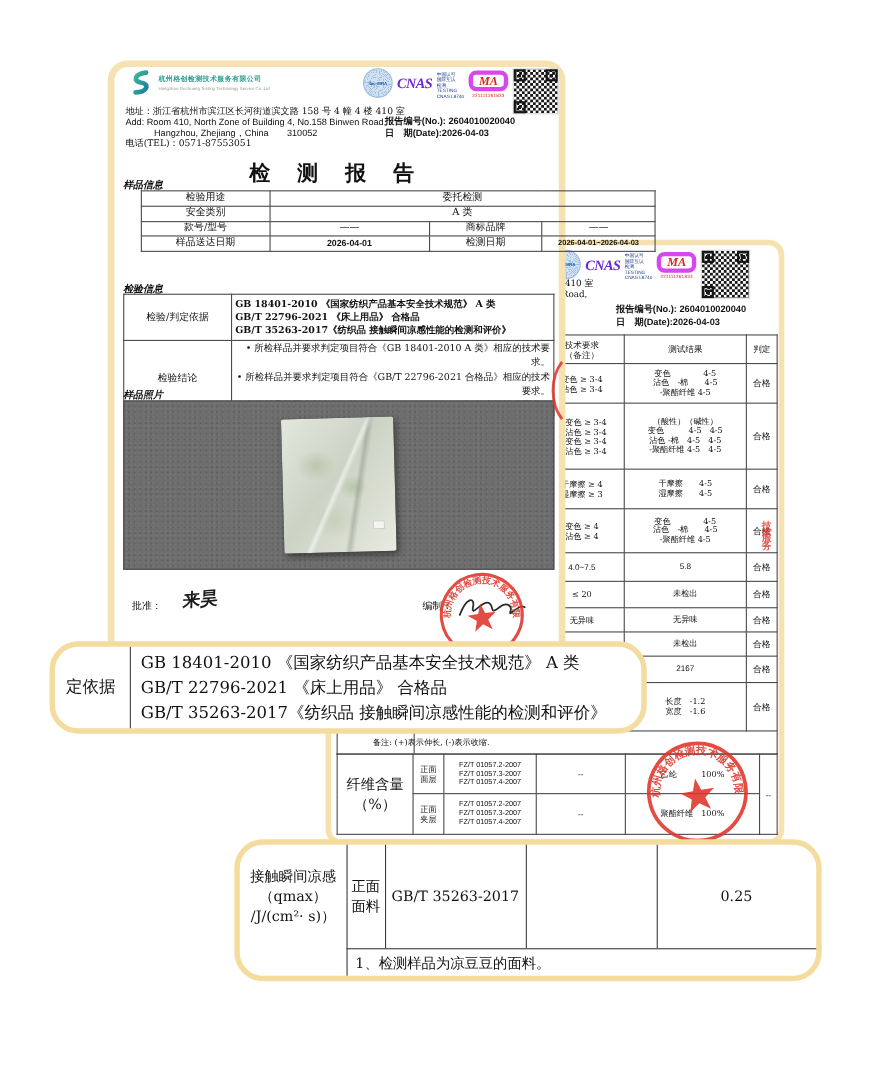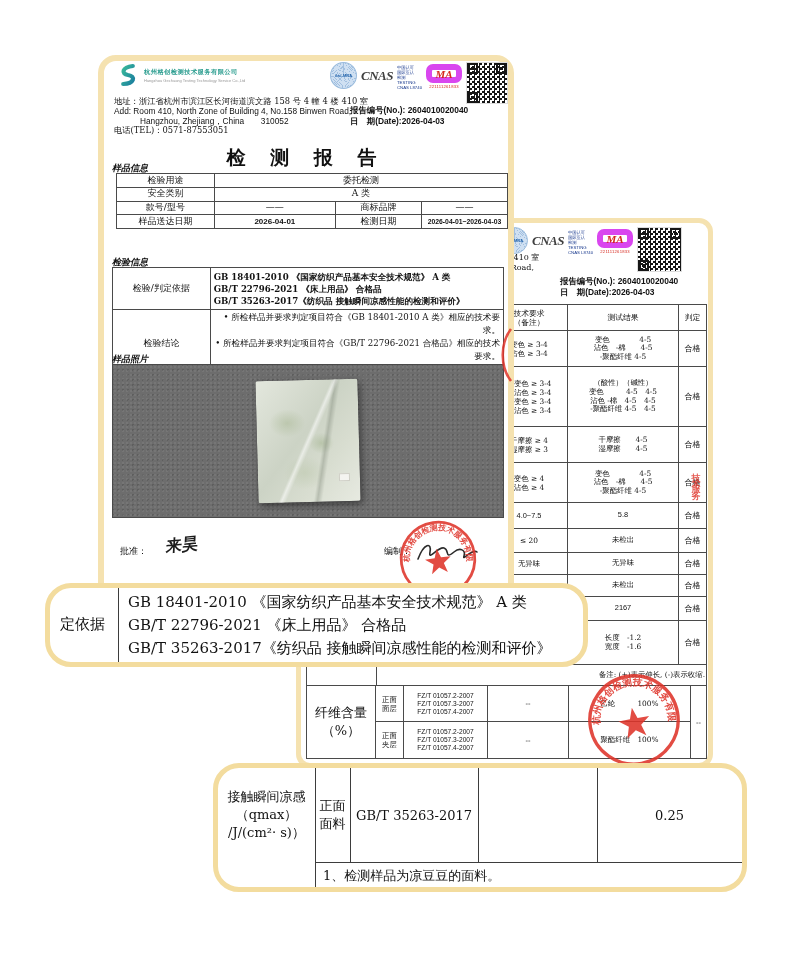--- a/index.html
+++ b/index.html
@@ -11,25 +11,25 @@
   .page2{left:296px;top:218px;width:417px;height:550px;border-radius:14px;z-index:1;border-width:5px}
   .callout{position:absolute;background:#fff;border:5px solid #f3dc9e;border-radius:26px;z-index:4}
   .co1{left:45px;top:583px;width:543px;height:84px}
   .co2{left:213px;top:763px;width:534px;height:129px;z-index:5}
 
   
   .logorow{position:absolute;display:flex;gap:4px;align-items:flex-start}
   .ilac{width:27px;height:27px;border-radius:50%;background:#cfe0f2;border:1px solid #9bbcdd;
         display:flex;align-items:center;justify-content:center;font-size:4px;color:#1b5ea8;font-weight:bold;
         background-image:repeating-conic-gradient(rgba(27,94,168,.25) 0 2deg,transparent 2deg 8deg)}
-  .cnas{font-family:"Liberation Serif",serif;font-weight:bold;font-style:italic;font-size:13px;color:#404040;
+  .cnas{font-family:"Liberation Serif",serif;font-weight:bold;font-style:italic;font-size:13px;color:#6d28d9;
         padding-top:6px;letter-spacing:-.5px}
   .accr{font-size:4.3px;line-height:5px;color:#15368c;padding-top:3px;white-space:pre-line}
   .cma{display:flex;flex-direction:column;align-items:center;padding-top:2px}
-  .cma .box{width:36px;height:19px;border:6px solid #d946ef;border-radius:7px;display:flex;align-items:center;justify-content:center;
+  .cma .box{width:36px;height:19px;border:4px solid #d946ef;border-radius:7px;display:flex;align-items:center;justify-content:center;
         color:#d6281e;font-weight:bold;font-style:italic;font-size:11px;font-family:"Liberation Serif",serif}
   .cma .no{font-size:4.2px;color:#d6281e;margin-top:1px;letter-spacing:.2px}
   .qr{position:relative;background:repeating-conic-gradient(#161616 0% 25%,#fff 0% 50%) 0 0/5px 5px;border:1px solid #ddd}
   .qr i{position:absolute;width:11px;height:11px;border:2px solid #161616;background:#161616;background-clip:content-box;padding:2px}
   .qr i.tl{left:0;top:0}.qr i.tr{right:0;top:0}.qr i.bl{left:0;bottom:0}
   .qr1{width:42px;height:42px}.qr2{width:45px;height:45px}
 
   .brand{position:absolute;left:12px;top:2px;display:flex;gap:4px;align-items:flex-start}
   .brandtxt .cn{font-size:6.3px;color:#2a9d8f;font-weight:bold;letter-spacing:.4px;margin-top:5px}
   .brandtxt .en{font-size:4px;color:#999;margin-top:1px}
@@ -39,21 +39,21 @@
   .addr .en{font-family:"Liberation Sans",sans-serif}
   .addr .ind{padding-left:26px}
   .repblk{position:absolute;font-size:8.4px;font-weight:bold;line-height:11px}
   .p1rep{left:246px;top:44px}
   .title1{position:absolute;left:0;top:84px;width:100%;text-align:center;font-family:"DejaVu Serif","Liberation Serif",serif;
           font-weight:bold;font-size:19px;letter-spacing:9px}
   .seclbl{position:absolute;left:8px;font-size:9px;font-weight:bold;font-style:italic;font-family:"DejaVu Serif",serif}
 
   table{border-collapse:collapse;table-layout:fixed}
   td{border:1px solid #4a4a4a;text-align:center;vertical-align:middle;overflow:hidden}
-  .t1{position:absolute;left:12px;top:112px;width:392px;font-size:9px;font-family:"DejaVu Serif",serif}
+  .t1{position:absolute;left:24px;top:112px;width:468px;font-size:9px;font-family:"DejaVu Serif",serif}
   .t1 td{height:13.8px;line-height:1.05;padding:0 2px}
   .t1 .num{font-family:"Liberation Sans",sans-serif;font-weight:bold;font-size:8px}
   .t1 .sm{font-size:6.8px}
   .t2{position:absolute;left:8px;top:206px;width:392px;font-size:8.6px;font-family:"DejaVu Serif",serif}
   .t2 td{padding:1px 3px}
   .t2 .lbl{font-size:9px}
   .t2 .lines{text-align:left;line-height:12px;font-weight:600}
   .t2 .blt{text-align:right;line-height:13px}
   .photo{position:absolute;left:8px;top:303px;width:392px;height:154px;border:1px solid #4a4a4a;background:#6d6d6d;
          background-image:radial-gradient(rgba(255,255,255,.06) 1px,transparent 1px),radial-gradient(rgba(0,0,0,.14) 1px,transparent 1px);
@@ -81,21 +81,21 @@
 
   
   .frag{position:absolute;font-size:8px;font-family:"DejaVu Serif",serif}
   .p2rep{left:259px;top:53px}
   .tmain{position:absolute;left:5px;top:81px;width:400px;font-family:"DejaVu Serif",serif}
   .tmain td{padding:0 1px}
   .hd{font-size:7.8px;line-height:9px}
   .req{font-size:7.4px;line-height:9px;white-space:pre}
   .res{font-size:7.4px;line-height:8.6px;white-space:pre}
   .ver{font-size:8px}
-  .remark td{text-align:right;font-size:7.4px;padding-left:72px;position:relative}
+  .remark td{text-align:left;font-size:7.4px;padding-left:32px;position:relative}
   .remark td::before{content:"";position:absolute;left:69px;top:0;bottom:0;border-left:1px solid #4a4a4a}
   .tfib{position:absolute;left:5px;top:462px;width:400px;font-family:"DejaVu Serif",serif}
   .tfib td{padding:0 1px}
   .fl{font-size:13px}
   .lay{font-size:7.4px;line-height:9px}
   .std{font-size:6.6px;line-height:8px;font-family:"Liberation Sans",sans-serif}
   .fres{font-size:7.4px;white-space:pre}
   .edge-seal{position:absolute;left:388px;top:243px;writing-mode:vertical-rl;font-size:9px;color:#df342a;
              opacity:.8;letter-spacing:6px;font-weight:bold;font-family:"DejaVu Serif",serif}
   .arc{position:absolute;left:497px;top:327px;z-index:3}

